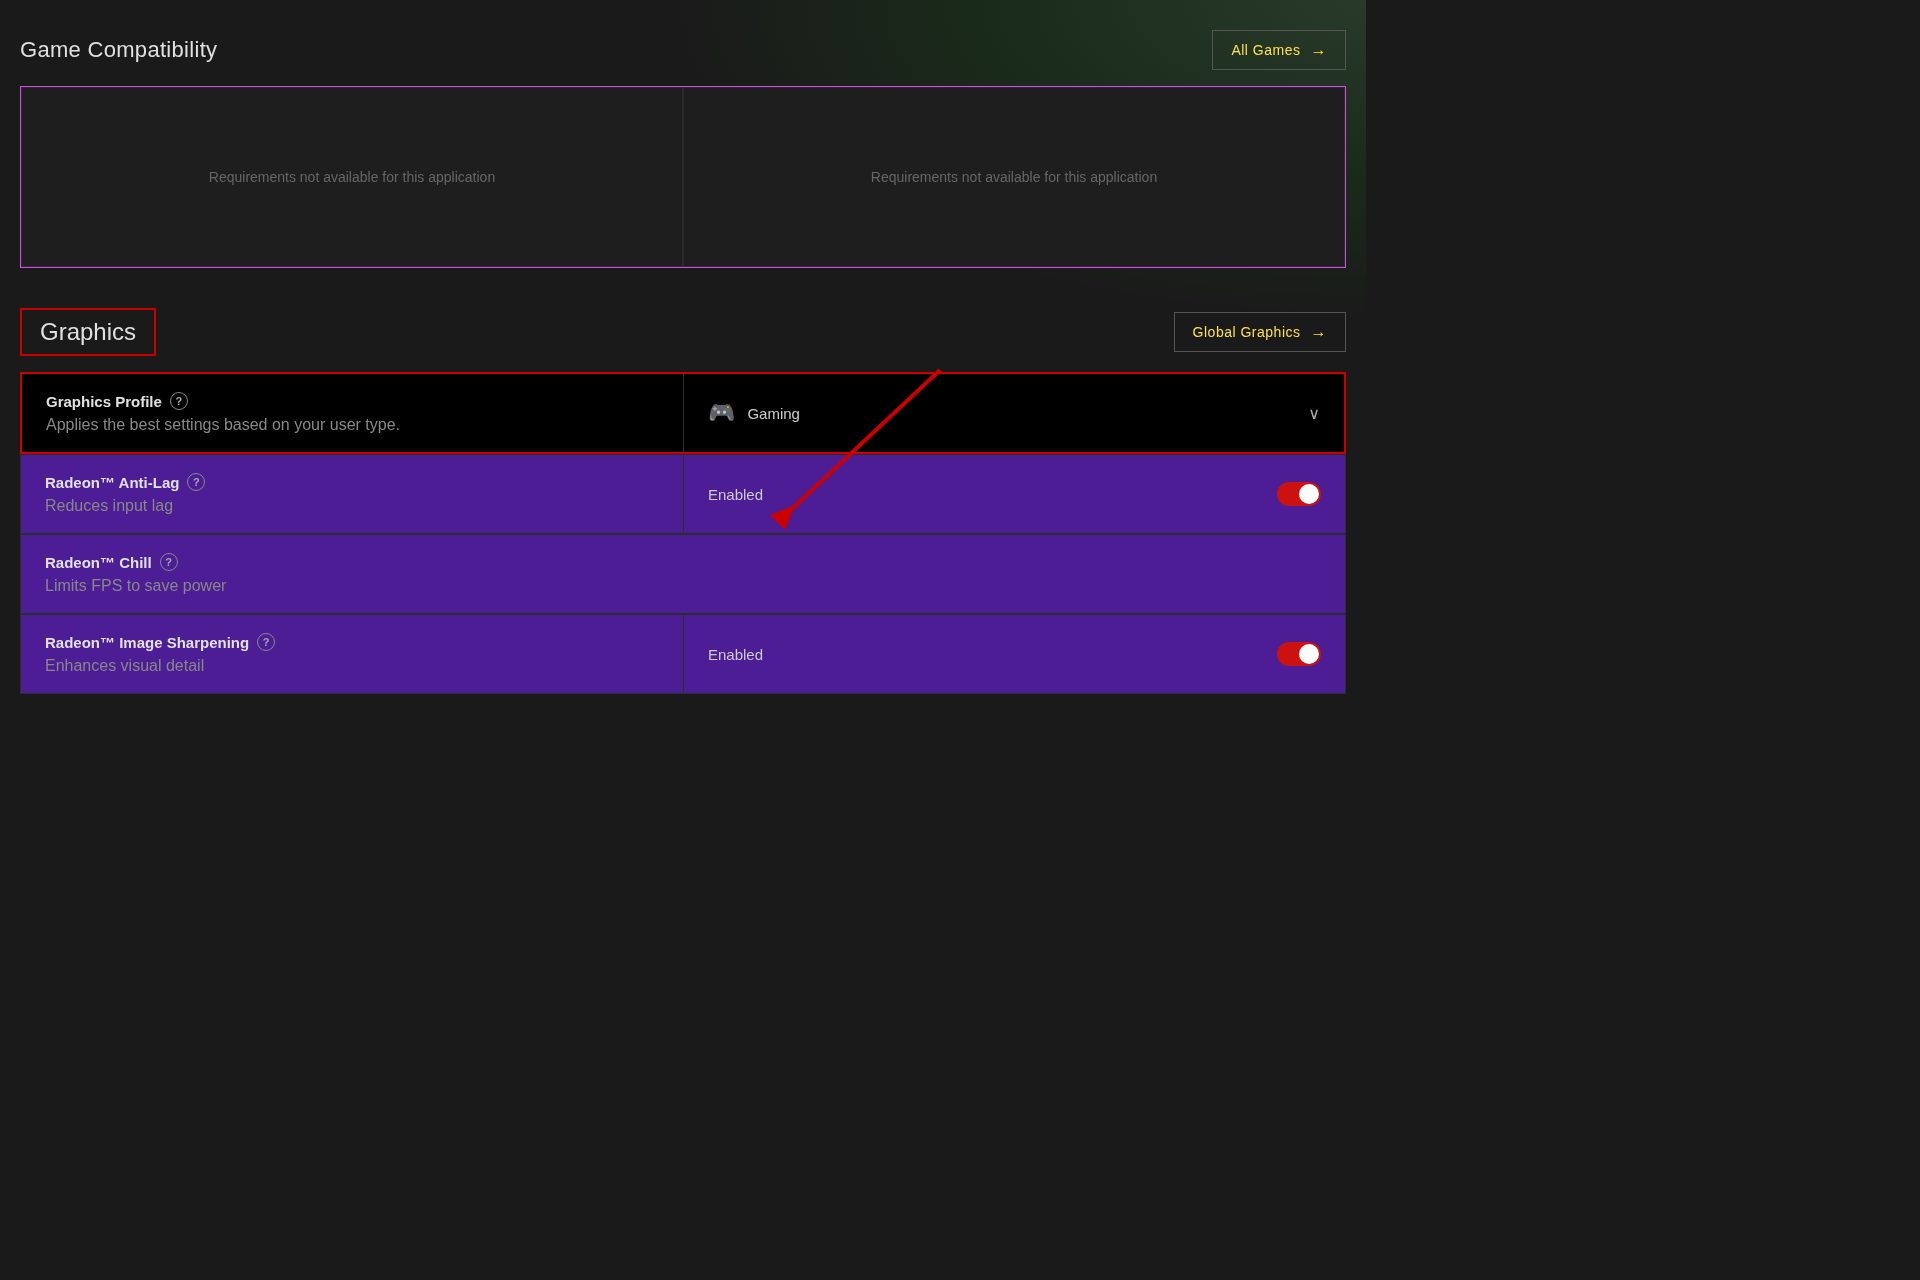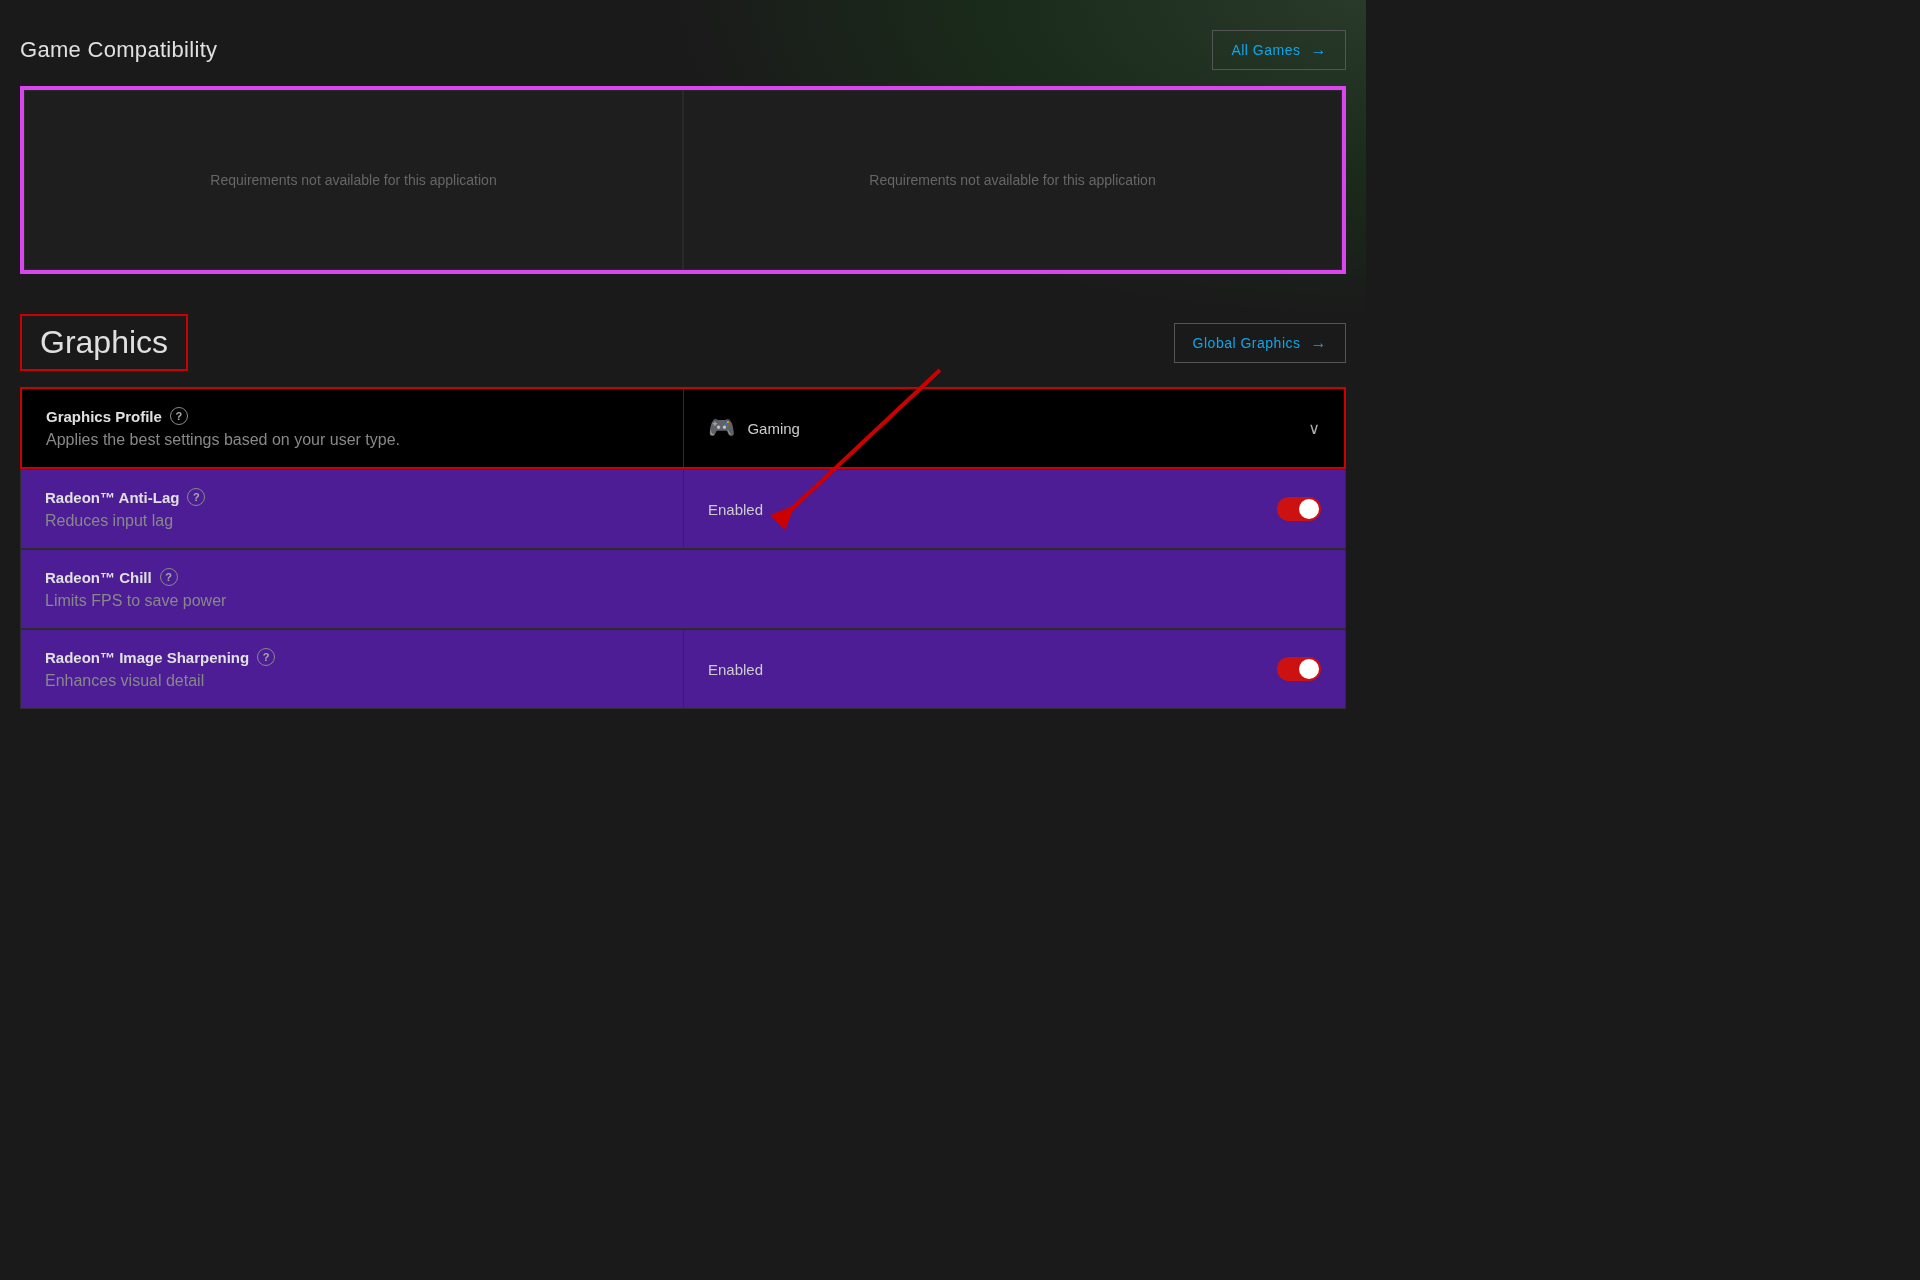--- a/index.html
+++ b/index.html
@@ -51,37 +51,37 @@
       color: #e0e0e0;
       letter-spacing: 0.3px;
     }
 
     .nav-button {
       display: flex;
       align-items: center;
       gap: 10px;
       background: transparent;
       border: 1px solid #555;
-      color: #0ea5e9;
+      color: #fde047;
       padding: 10px 18px;
       font-size: 14px;
       cursor: pointer;
       letter-spacing: 0.5px;
     }
 
     .arrow-right {
       font-size: 16px;
     }
 
     
     .requirements-grid {
       display: grid;
       grid-template-columns: 1fr 1fr;
       gap: 0;
-      border: 4px solid #d946ef;
+      border: 1px solid #d946ef;
       margin-bottom: 40px;
     }
 
     .req-box {
       background: #1e1e1e;
       padding: 80px 30px;
       text-align: center;
       color: #666;
       font-size: 14px;
       border: 1px solid #2a2a2a;
@@ -99,21 +99,21 @@
     .graphics-header {
       display: flex;
       justify-content: space-between;
       align-items: center;
       margin-bottom: 16px;
     }
 
     .graphics-title-box {
       border: 2px solid #cc0000;
       padding: 8px 18px;
-      font-size: 32px;
+      font-size: 24px;
       font-weight: 400;
       color: #e0e0e0;
     }
 
     
     .settings-container {
       display: flex;
       flex-direction: column;
       gap: 0;
     }

